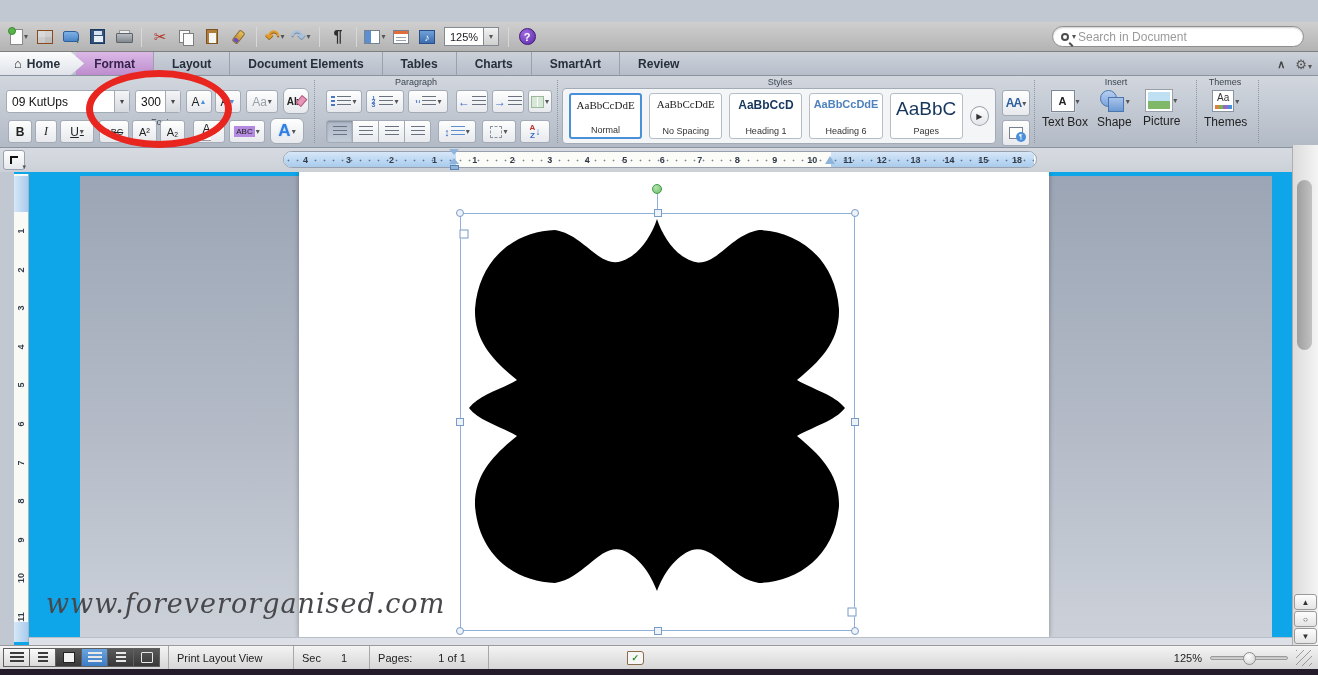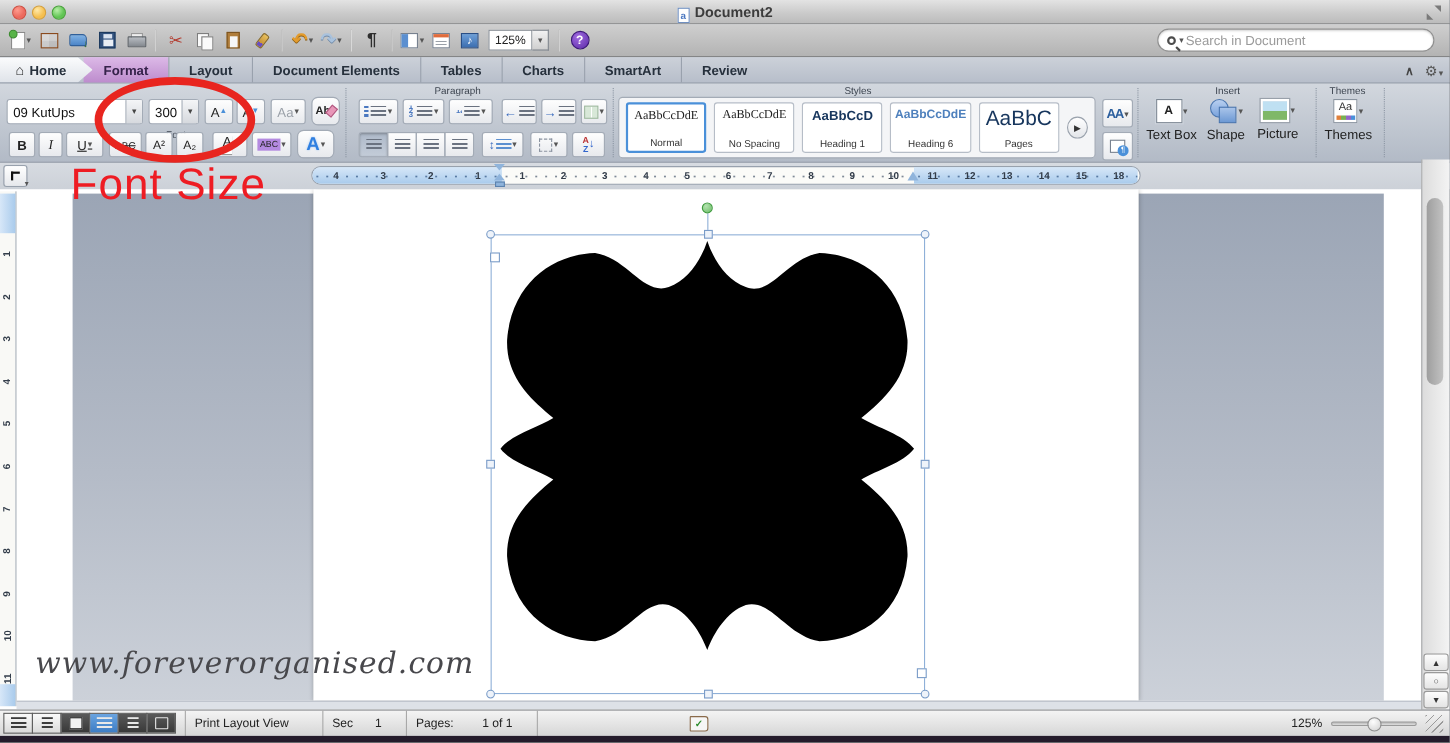--- a/index.html
+++ b/index.html
@@ -167,21 +167,21 @@
   #ind-left{position:absolute;left:449px;top:1px;width:11px;height:21px;z-index:5;}
   #ind-left .t1{position:absolute;left:0;top:0;border-left:5px solid transparent;border-right:5px solid transparent;border-top:6px solid #8fb4dc;}
   #ind-left .t2{position:absolute;left:0;bottom:6px;border-left:5px solid transparent;border-right:5px solid transparent;border-bottom:6px solid #8fb4dc;}
   #ind-left .sq{position:absolute;left:1px;bottom:0px;width:9px;height:5px;background:#8fb4dc;border:1px solid #5b82ae;}
   #ind-right{position:absolute;left:825px;top:8px;border-left:5px solid transparent;border-right:5px solid transparent;border-bottom:8px solid #8fb4dc;z-index:5;}
   #ruler-toggle{position:absolute;right:5px;top:2px;width:18px;height:16px;background:#fff;border:1px solid #8fa6c8;
     display:flex;align-items:center;justify-content:center;}
   #ruler-toggle .b{width:12px;height:10px;background:repeating-linear-gradient(#4a7fc1 0 2px,transparent 2px 4px);}
 
   
-  #docarea{position:absolute;left:0;top:172px;width:1292px;height:473px;background:#ffffff;overflow:hidden;}
+  #docarea{position:absolute;left:14px;top:172px;width:1292px;height:473px;background:#0ea5e9;overflow:hidden;}
   .desk-panel{position:absolute;top:4px;height:461px;background:linear-gradient(#9ba5b5,#b4bbc7 55%,#ccd1d9);}
   #desk-left{left:66px;width:219px;} #desk-right{left:1035px;width:223px;}
   #page{position:absolute;left:285px;top:0;width:750px;height:465px;background:#fff;box-shadow:0 1px 5px #00000055;}
   #vruler{position:absolute;left:0;top:2px;width:15px;height:468px;background:#f9f9f6;border-right:1px solid #a9b1bb;}
   .vseg{position:absolute;left:0;width:14px;background:linear-gradient(90deg,#d7e7f8,#a9cbec);}
   #vruler-numbers{position:absolute;left:0;top:52px;width:14px;height:396px;display:flex;flex-direction:column;
     justify-content:space-between;align-items:center;}
   .vnum{transform:rotate(-90deg);font-size:9px;color:#333d4a;font-weight:bold;}
   #hscroll-strip{position:absolute;left:15px;top:465px;width:1277px;height:8px;background:#dde1e7;border-top:1px solid #b9bfc8;}
   #watermark{position:absolute;left:32px;top:416px;font-family:"DejaVu Serif",serif;font-style:italic;
@@ -225,32 +225,20 @@
     background:radial-gradient(circle at 40% 30%,#fdfdfd,#cfcfcf);border:1px solid #8f8f8f;}
   #resize-grip{width:16px;height:16px;background:repeating-linear-gradient(135deg,#9a9a9a 0 1px,transparent 1px 5px);}
   .spellbook{width:17px;height:14px;background:#f6f6f6;border:1px solid #8a6a4a;border-radius:1px 3px 3px 1px;position:relative;font-size:9px;line-height:12px;text-align:center;color:#2a8a2a;font-weight:bold;}
   #bottom-strip{position:absolute;left:0;top:669px;width:1318px;height:6px;background:#241b2b;}
 </style>
 </head>
 <body>
 
 <div id="app">
 
-  <div id="titlebar">
-    <span class="tl red"></span>
-    <span class="tl yellow"></span>
-    <span class="tl green"></span>
-    <div id="title-wrap">
-      <span id="doc-icon">a</span><span>Document2</span>
-    </div>
-    <span id="expand-icon">
-        <span class="ne"></span>
-        <span class="sw"></span>
-      </span>
-  </div>
 
   <div id="toolbar">
     <span class="tbi">
         <span class="g-new"></span>
         <span class="dd">▾</span>
       </span>
     <span class="tbi">
         <span class="g-gallery"></span>
       </span>
     <span class="tbi">
@@ -531,21 +519,20 @@
       <span style="display:flex;align-items:center;">
           <span class="ico-themes">Aa</span>
           <span class="dd">▾</span>
         </span>
       <span class="ins-label">Themes</span>
     </div>
     <span class="gsep" style="left:1258px;"></span>
   </div>
 
   <div id="red-circle"></div>
-  <div id="annot-text">Font Size</div>
 
   <div id="rulerrow">
     <div id="tabsel">
         <span class="corner"></span>
       </div>
     <div id="hruler">
       <div class="rseg blue" id="ruler-seg-left" style="width:172px;">
           <span class="rnum">4</span>
           <span class="rnum">3</span>
           <span class="rnum">2</span>

